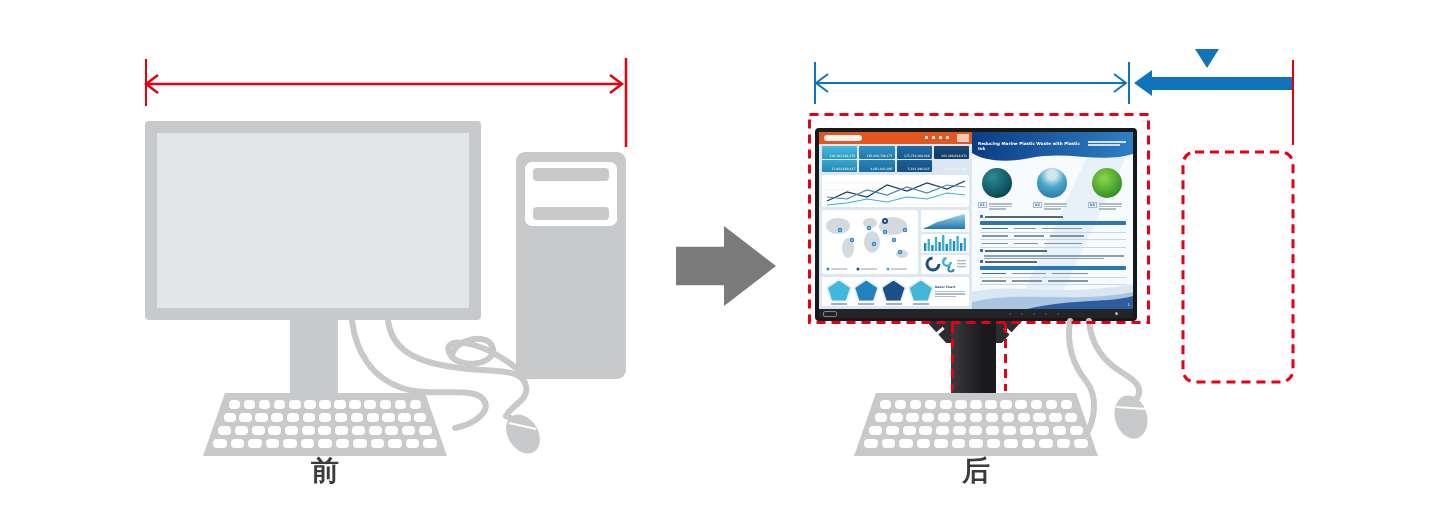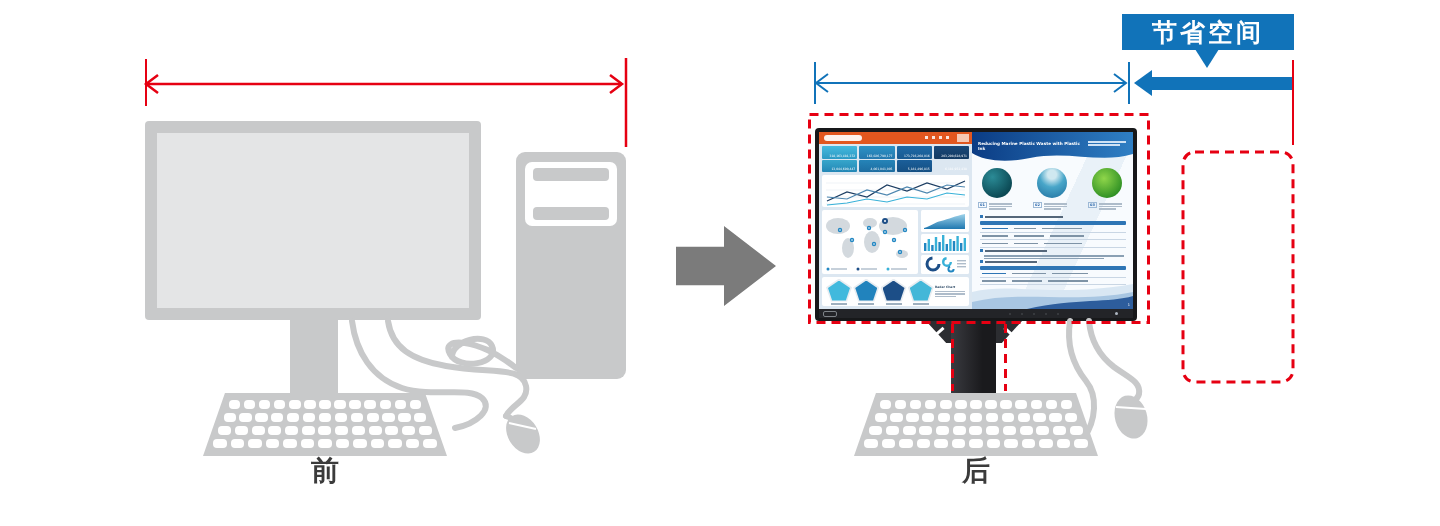--- a/index.html
+++ b/index.html
@@ -548,21 +548,20 @@
 
     <g stroke="#e60012" stroke-width="3" fill="none" stroke-dasharray="9 6">
       <rect x="809.5" y="114.5" width="339" height="208"></rect>
       <line x1="952.5" y1="324" x2="952.5" y2="391"></line>
       <line x1="1005.5" y1="324" x2="1005.5" y2="391"></line>
     </g>
 
     <rect x="1183" y="152" width="110" height="230" rx="12" fill="none" stroke="#e60012" stroke-width="3" stroke-dasharray="9 6"></rect>
   </svg>
 
-  <div class="abs callout">节省空间</div>
   <div class="abs callout-pointer"></div>
 
   <div class="abs trans-arrow"></div>
 
   <div id="lbl-before" class="abs big-label">前</div>
   <div id="lbl-after" class="abs big-label">后</div>
 
 </div>
 
 </body></html>

